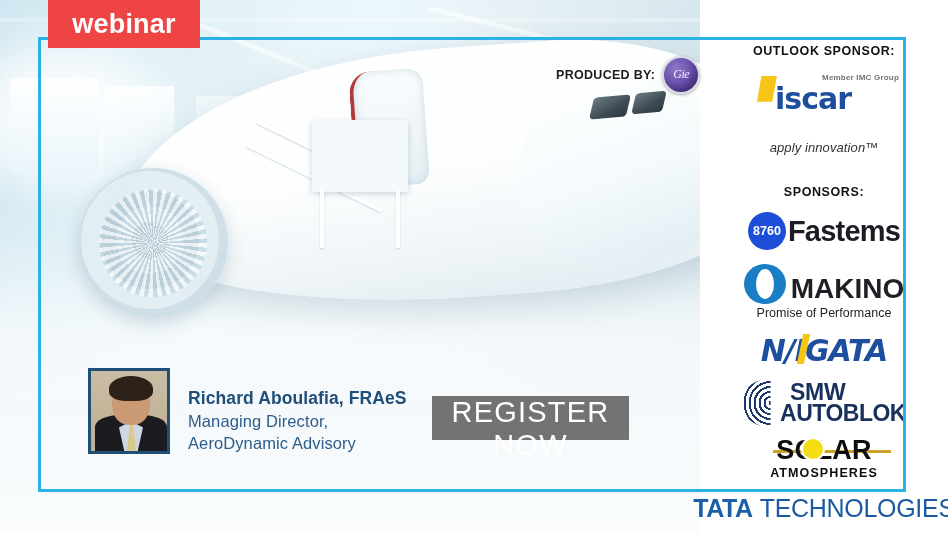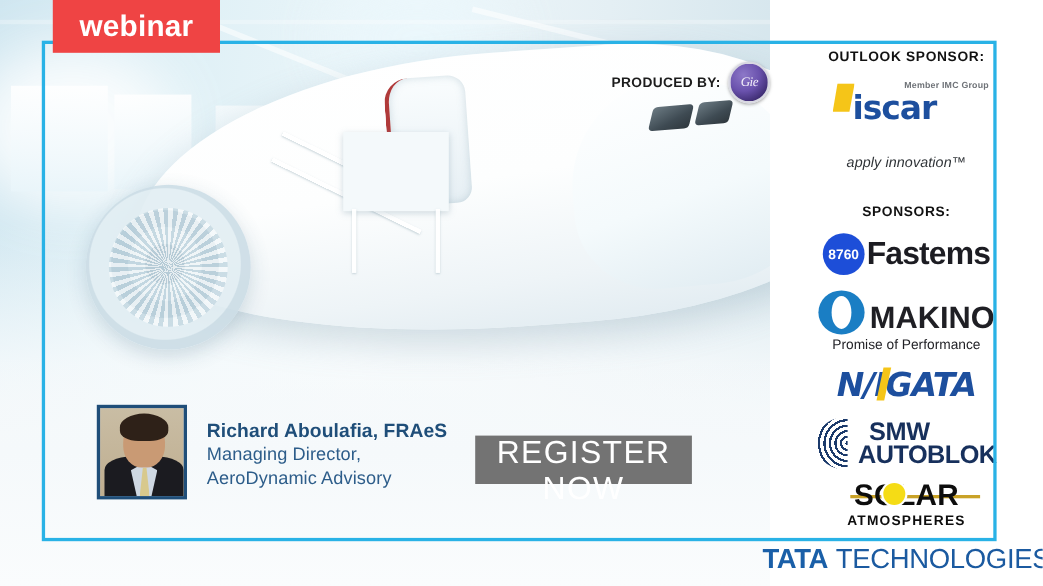--- a/index.html
+++ b/index.html
@@ -232,21 +232,21 @@
     letter-spacing: 1.2px;
     white-space: nowrap;
     padding-top: 2px;
   }
 
   
   #speaker {
     position: absolute;
     left: 88px; top: 368px;
     display: flex;
-    align-items: center;
+    align-items: flex-end;
     gap: 18px;
     z-index: 10;
   }
   #speaker-photo {
     width: 82px; height: 86px;
     border: 3px solid #1f4e79;
     background: linear-gradient(180deg,#c9bda4 0%, #bfae90 100%);
     position: relative;
     overflow: hidden;
     flex: none;

